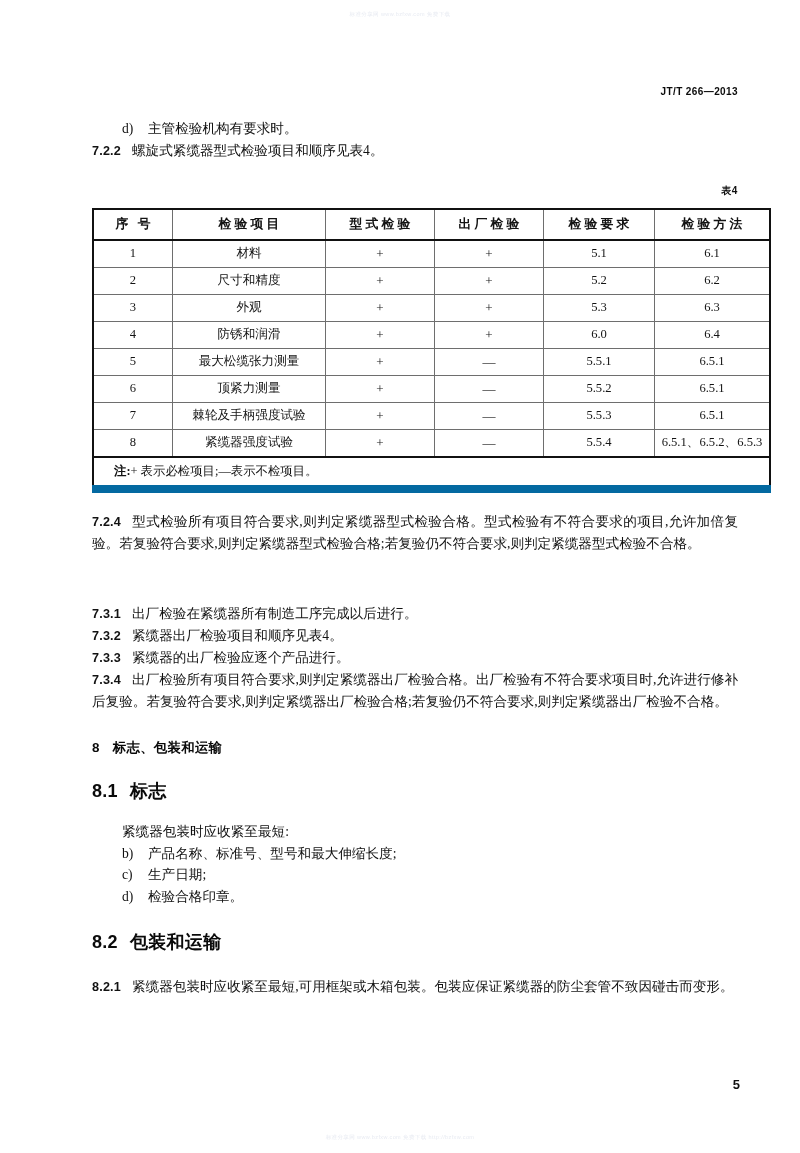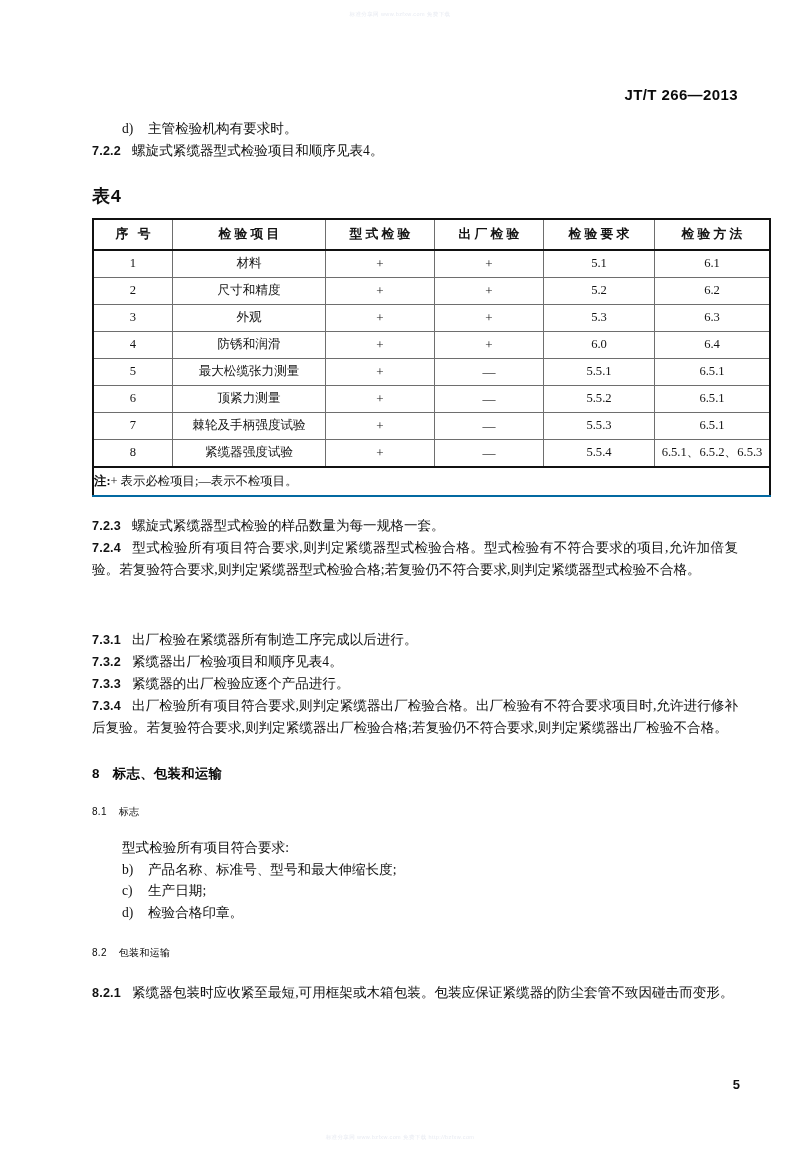--- a/index.html
+++ b/index.html
@@ -37,21 +37,21 @@
   }
   .watermark.top { top: 11px; }
   .watermark.bottom { top: 1134px; }
 
   
   .running-head {
     position: absolute;
     top: 86px;
     right: 62px;
     font-family: "Liberation Sans", sans-serif;
-    font-size: 15px;
+    font-size: 10px;
     font-weight: 700;
     letter-spacing: 0.4px;
     color: #0b0b0b;
   }
 
   .content {
     position: absolute;
     top: 118px;
     left: 92px;
     width: 646px;
@@ -89,33 +89,33 @@
   .h2 {
     font-family: "Liberation Sans", sans-serif;
     font-weight: 700;
     font-size: 13.4px;
     letter-spacing: 0.3px;
     color: #0a0a0a;
   }
   .h2 .hgap { display: inline-block; width: 13px; }
   .h3 {
     font-family: "Liberation Sans", sans-serif;
-    font-weight: 400;
-    font-size: 10px;
+    font-weight: 700;
+    font-size: 18px;
     letter-spacing: 0.3px;
     color: #0a0a0a;
   }
   .h3 .hgap { display: inline-block; width: 12px; }
 
   
   .table-caption {
-    text-align: left;
-    font-family: Liberation Mono, monospace;
-    font-weight: 700;
-    font-size: 18px;
+    text-align: right;
+    font-family: Liberation Sans, sans-serif;
+    font-weight: 700;
+    font-size: 10px;
     letter-spacing: 0.6px;
     margin: 0;
   }
   table.insp {
     border-collapse: collapse;
     width: 646px;
     table-layout: fixed;
     font-size: 12.6px;
   }
   table.insp td, table.insp th {
@@ -132,23 +132,23 @@
     text-indent: 3.2px;
     height: 29px;
     font-size: 12.8px;
   }
   table.insp .outer-top td, table.insp .outer-top th { border-top: 2px solid #111; }
   table.insp tr td:first-child, table.insp tr th:first-child { border-left: 2px solid #111; }
   table.insp tr td:last-child, table.insp tr th:last-child { border-right: 2px solid #111; }
   table.insp thead th { border-bottom: 2px solid #111; }
   table.insp tr.note-row td {
     border-top: 2px solid #111;
-    border-bottom: 2px solid #0369a1;
+    border-bottom: 8px solid #0369a1;
     text-align: left;
-    padding-left: 0;
+    padding-left: 20px;
     height: 27px;
     font-size: 12.4px;
   }
   .note-label { font-weight: 700; }
   .mark-plus { font-size: 13px; }
   .mark-dash { font-size: 13px; letter-spacing: 0; }
 
   .c-no   { width: 74px; }
   .c-item { width: 148px; }
   .c-type { width: 104px; }
@@ -273,23 +273,20 @@
           <td>6.5.1、6.5.2、6.5.3</td>
         </tr>
         <tr class="note-row">
           <td colspan="6"><span class="note-label">注:</span><span>+ 表示必检项目;—表示不检项目。</span></td>
         </tr>
       </tbody>
     </table>
 
     <div class="sp-18"></div>
 
-    <div class="para">
-      <span class="num">7.2.3</span><span class="numgap"></span><span>螺旋式紧缆器型式检验的样品数量为每一规格一套。</span>
-    </div>
 
     <div class="para">
       <span class="num">7.2.4</span><span class="numgap"></span><span>型式检验所有项目符合要求,则判定紧缆器型式检验合格。型式检验有不符合要求的项目,允许加倍复验。若复验符合要求,则判定紧缆器型式检验合格;若复验仍不符合要求,则判定紧缆器型式检验不合格。</span>
     </div>
 
     <div class="sp-26"></div>
 
 
     <div class="sp-22"></div>
 
@@ -314,21 +311,21 @@
 
     <div class="sp-22"></div>
 
     <div class="h3">
       <span>8.1</span><span class="hgap"></span><span>标志</span>
     </div>
 
     <div class="sp-18"></div>
 
     <div class="listitem">
-      <span>型式检验所有项目符合要求:</span>
+      <span>紧缆器包装时应收紧至最短:</span>
     </div>
 
     <div class="listitem">
       <span class="listlabel">b)</span><span>产品名称、标准号、型号和最大伸缩长度;</span>
     </div>
     <div class="listitem">
       <span class="listlabel">c)</span><span>生产日期;</span>
     </div>
     <div class="listitem">
       <span class="listlabel">d)</span><span>检验合格印章。</span>

